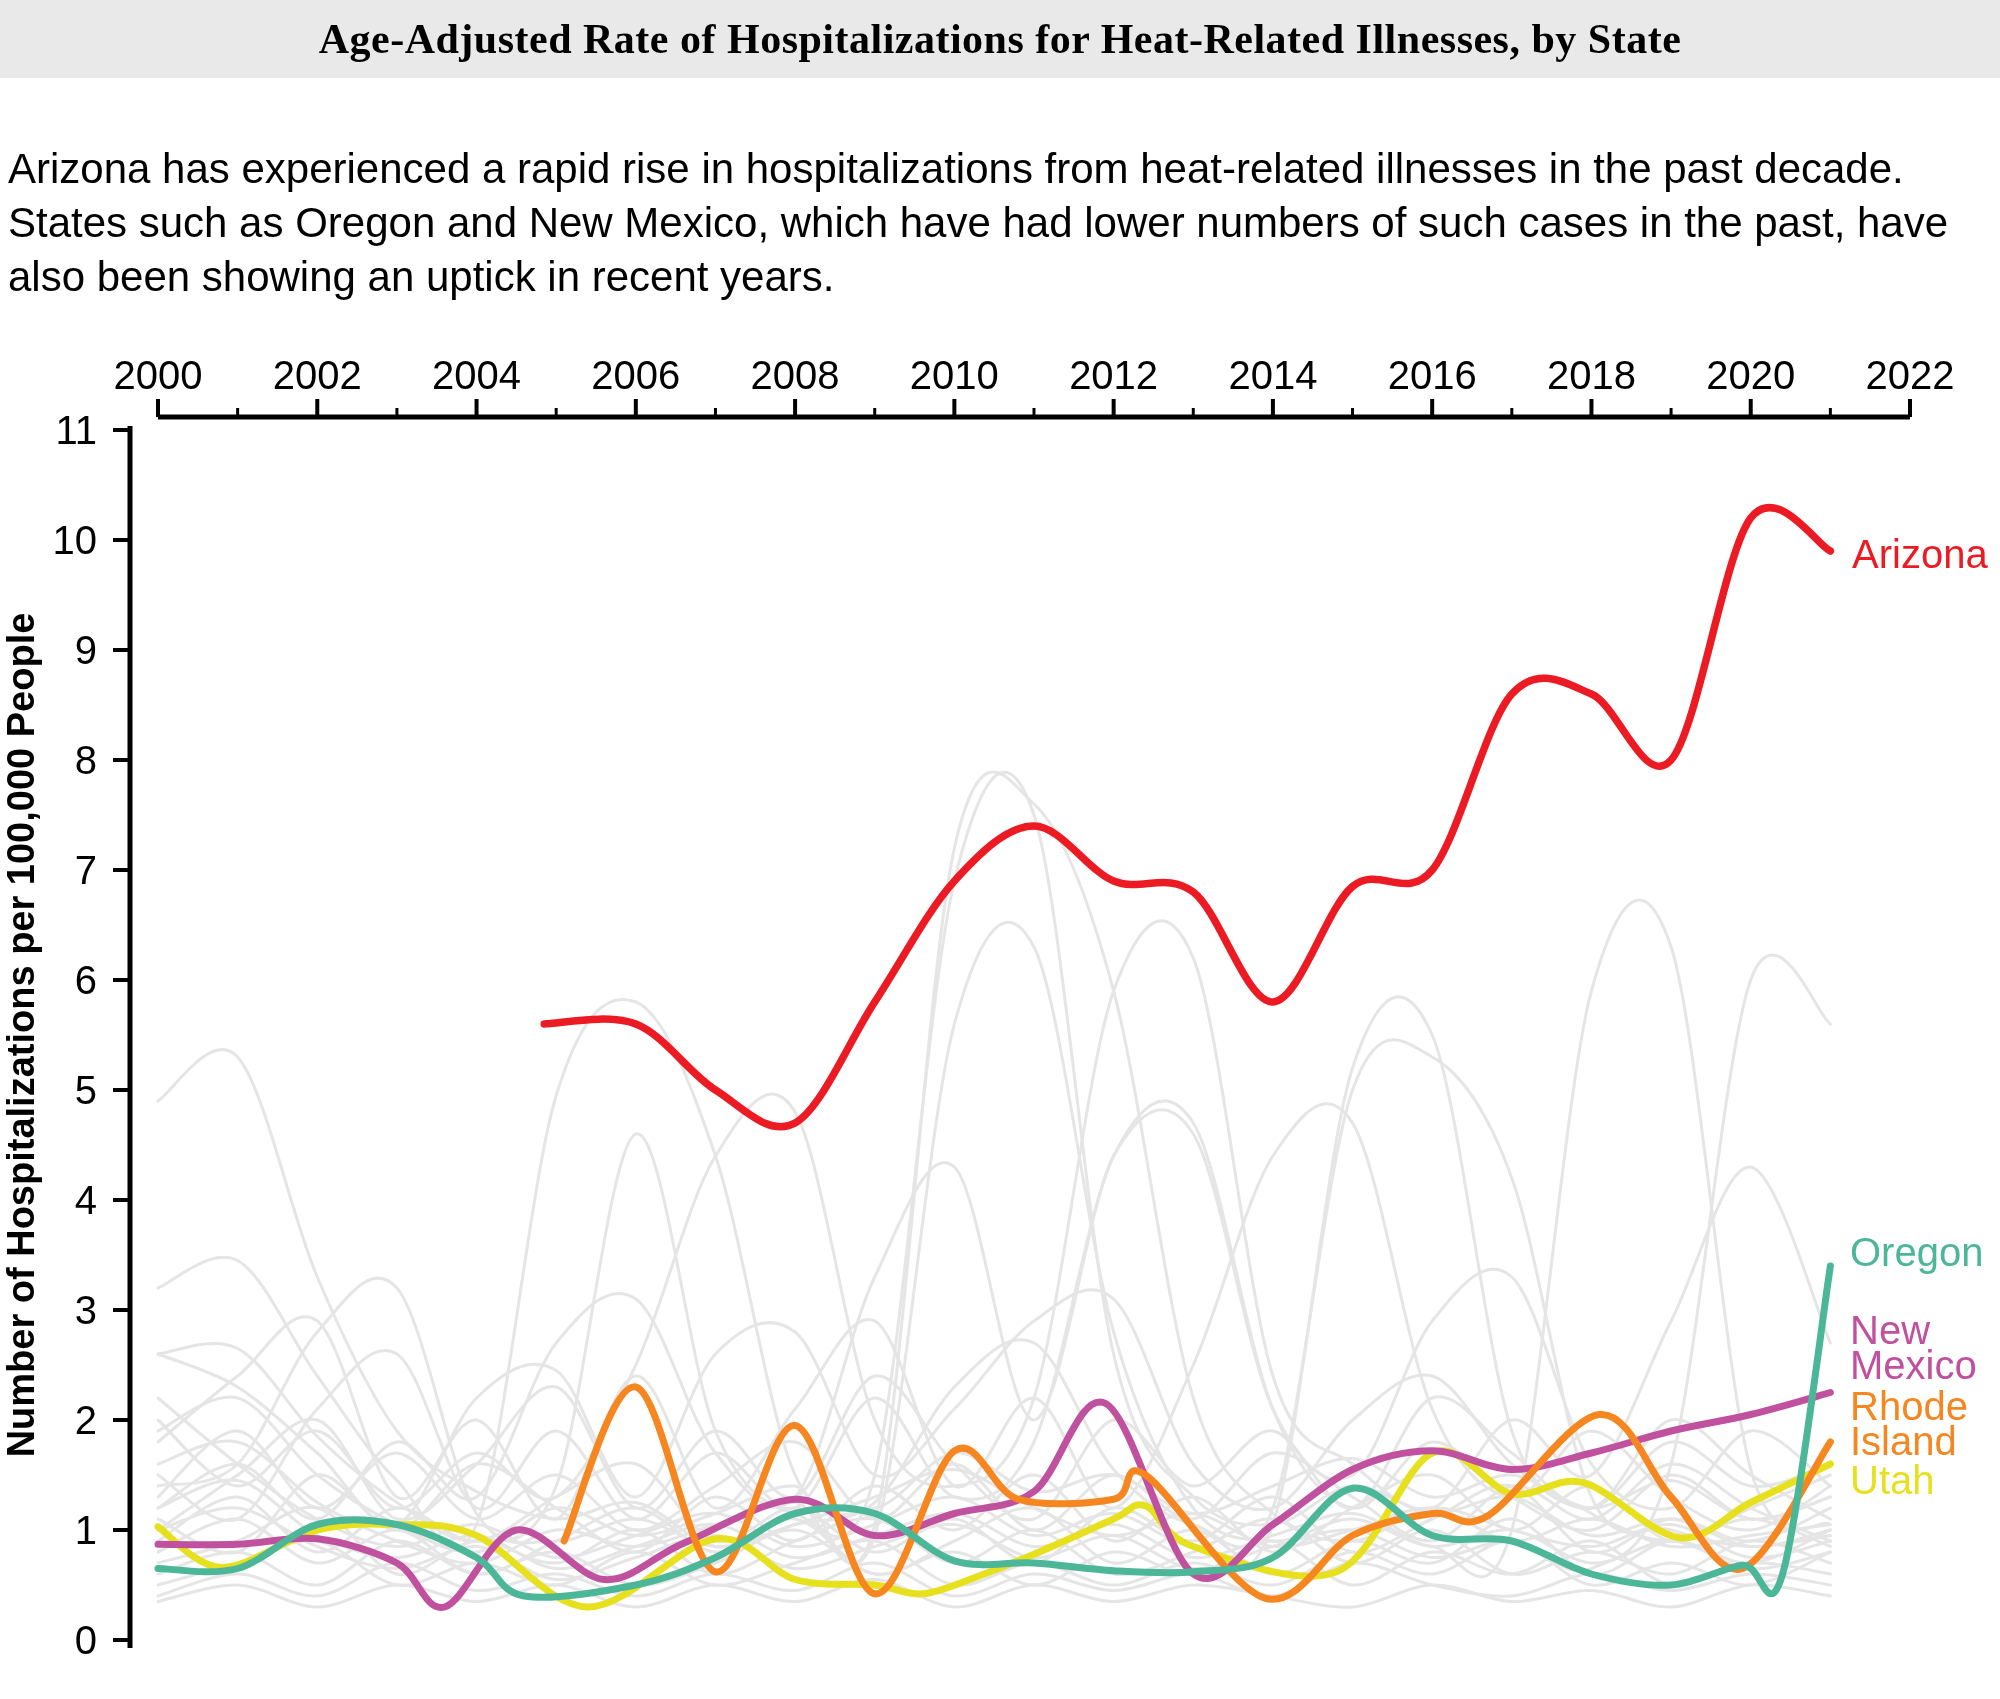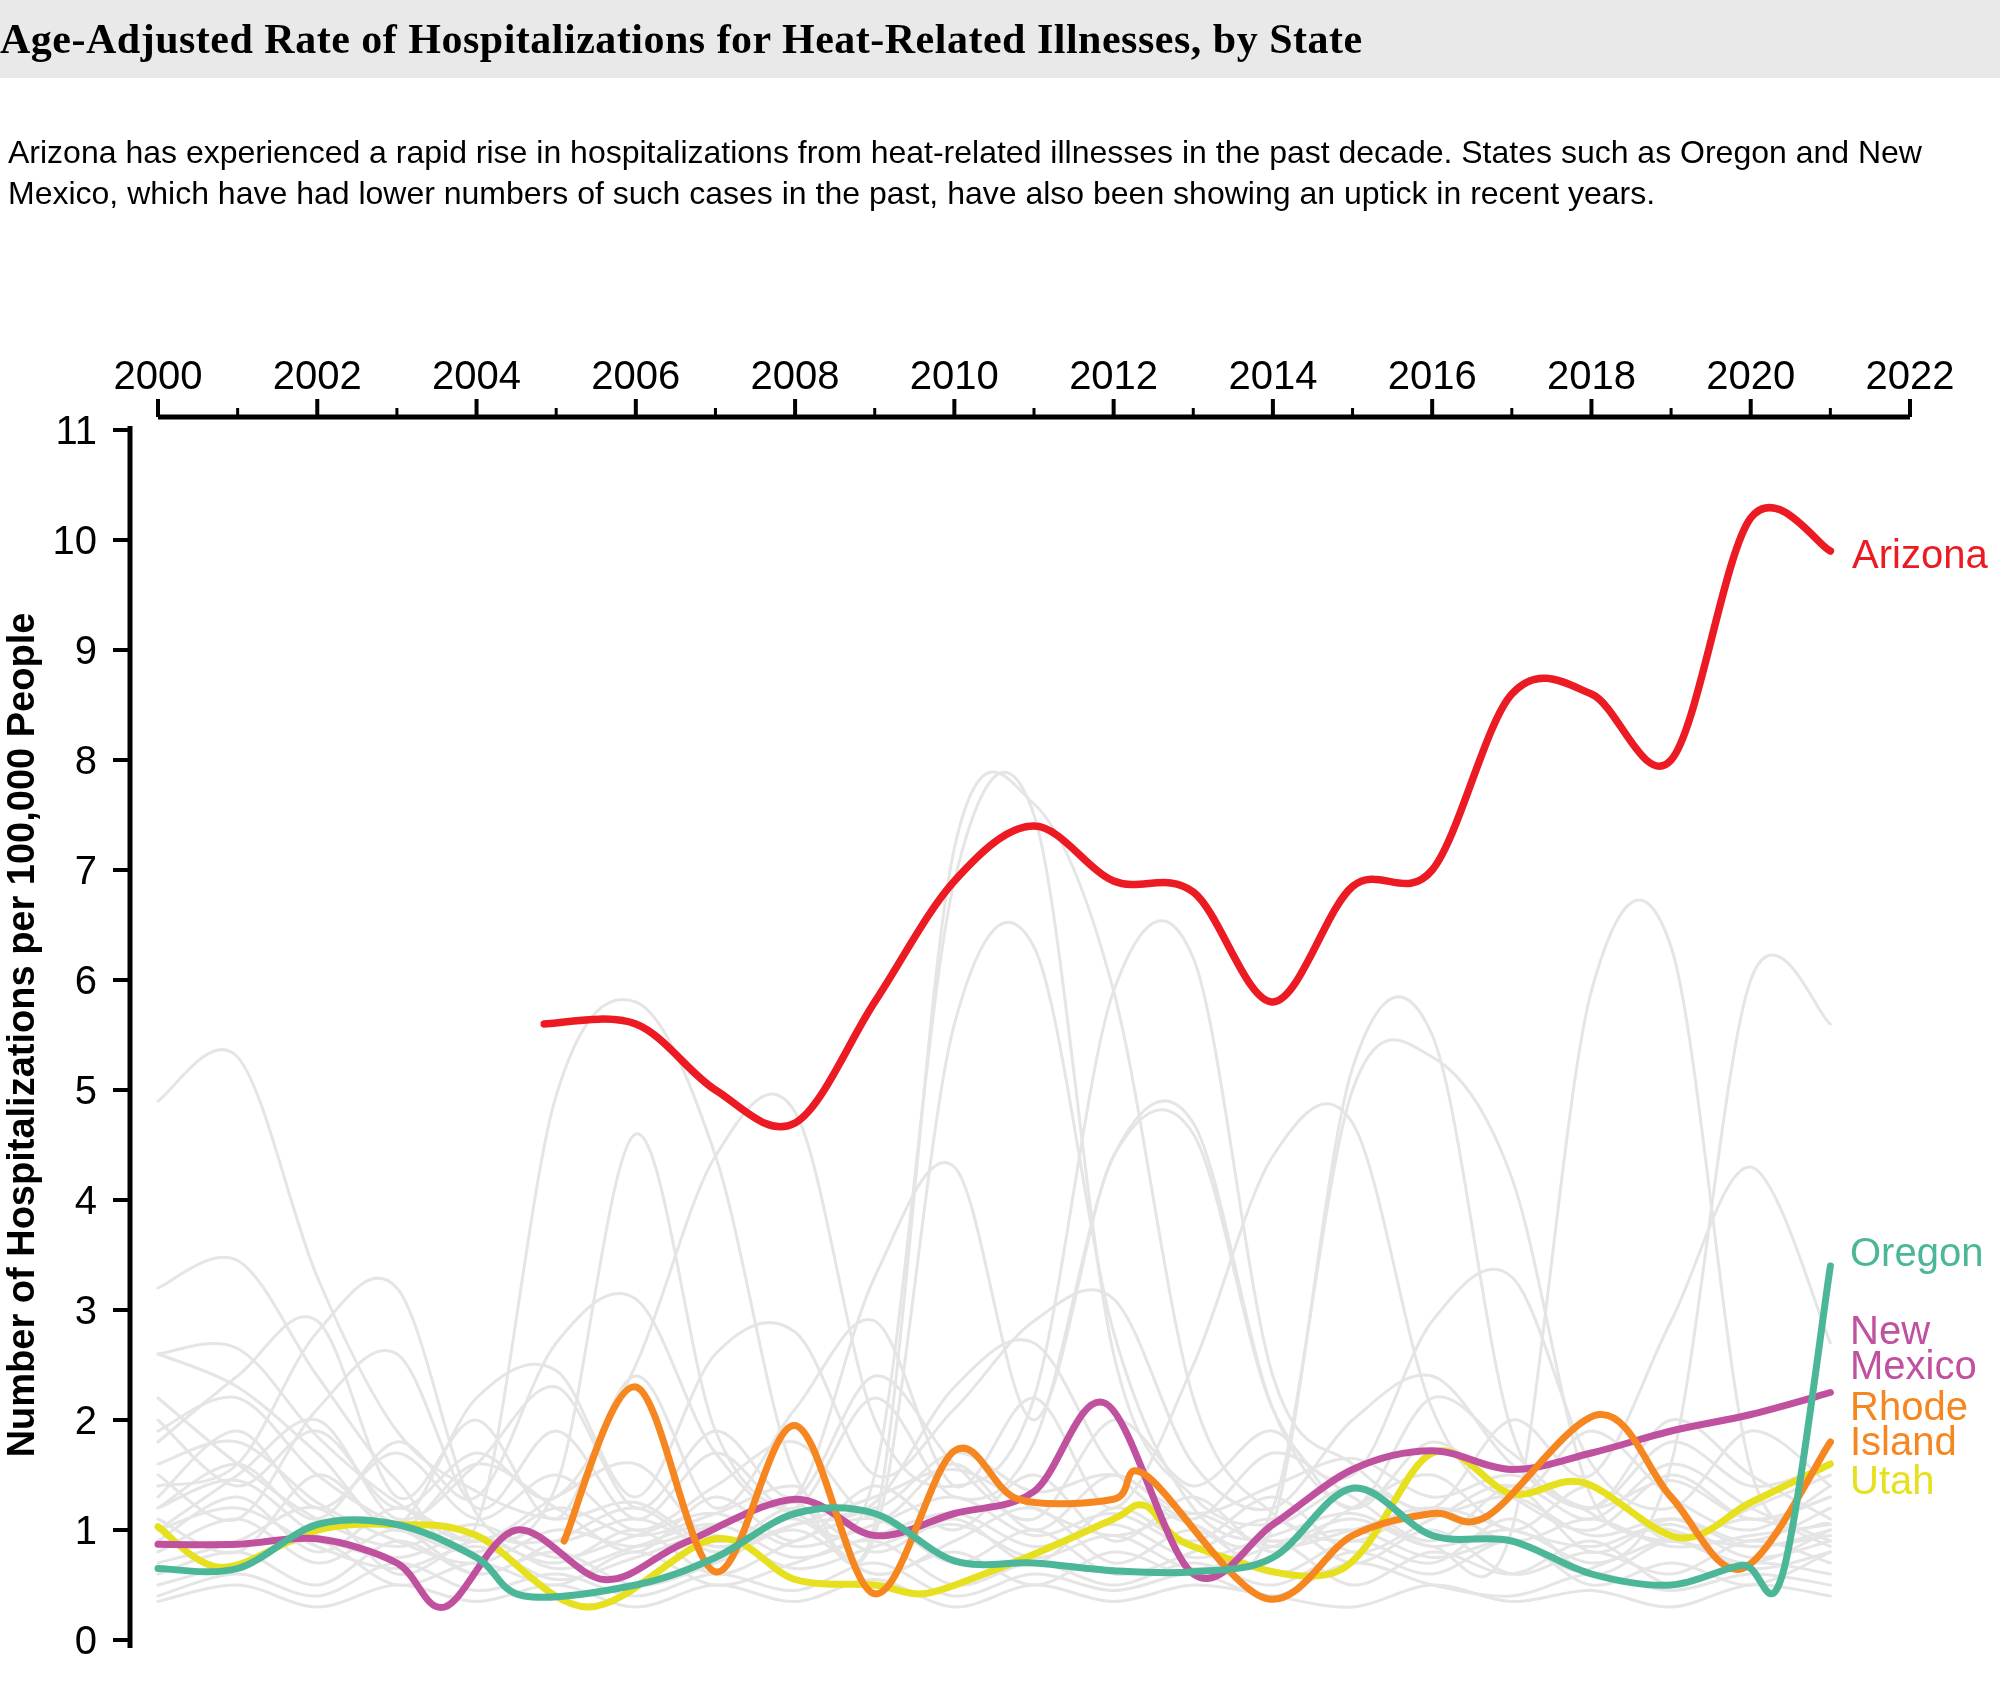--- a/index.html
+++ b/index.html
@@ -1,23 +1,23 @@
 <!DOCTYPE html>
 <html><head>
 <meta charset="utf-8">
 <style>
   html,body{margin:0;padding:0;background:#ffffff;}
   body{width:2000px;height:1699px;position:relative;overflow:hidden;
        font-family:"Liberation Sans", sans-serif;}
   .title-band{position:absolute;left:0;top:0;width:2000px;height:78px;
-display:flex;align-items:center;background:#e9e9e9;}
+display:flex;align-items:center;justify-content:center;background:#e9e9e9;}
   .title-band h1{margin:0;font-family:"Liberation Serif", serif;font-weight:700;
       font-size:42px;color:#000;letter-spacing:0.5px;}
   .desc{position:absolute;left:8px;top:100px;width:1958px;
-      font-size:32px;line-height:1.28;color:#000;}
+      font-size:42px;line-height:1.28;color:#000;}
   #chart-svg{position:absolute;left:0;top:262px;}
   text{font-family:"Liberation Sans", sans-serif;}
 </style>
 </head>
 <body>
 
 <div class="title-band">
   <h1>Age-Adjusted Rate of Hospitalizations for Heat-Related Illnesses, by State</h1>
 </div>
 

